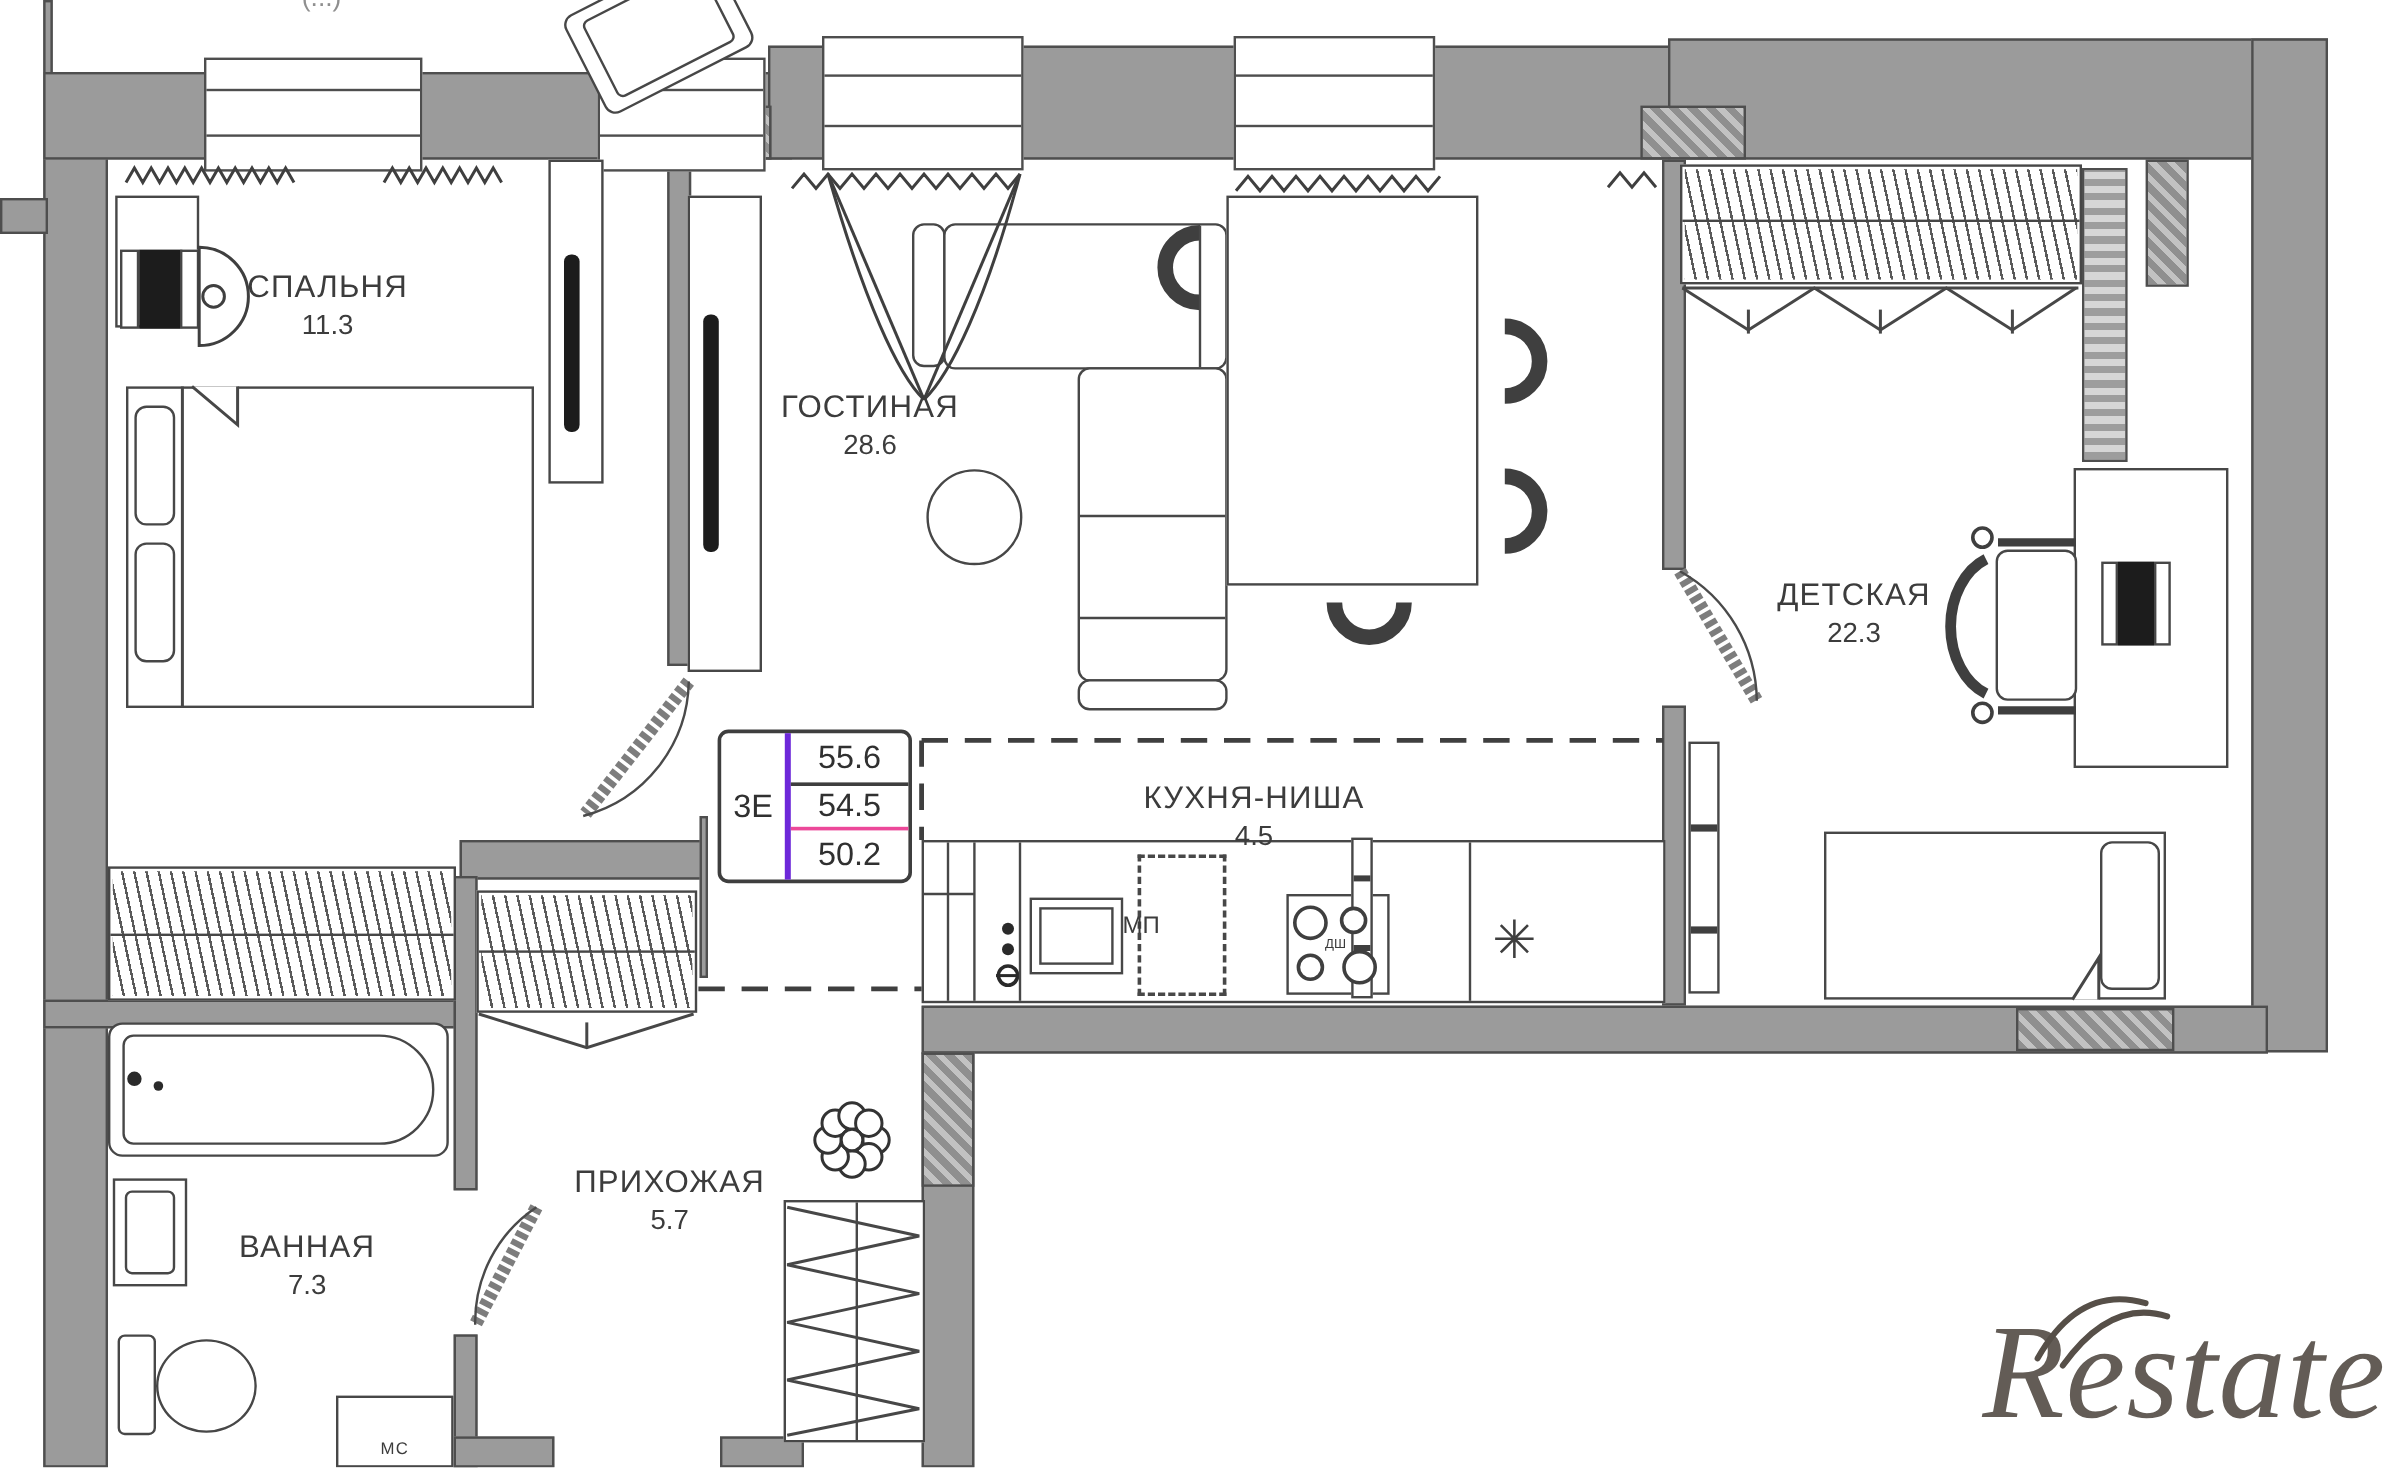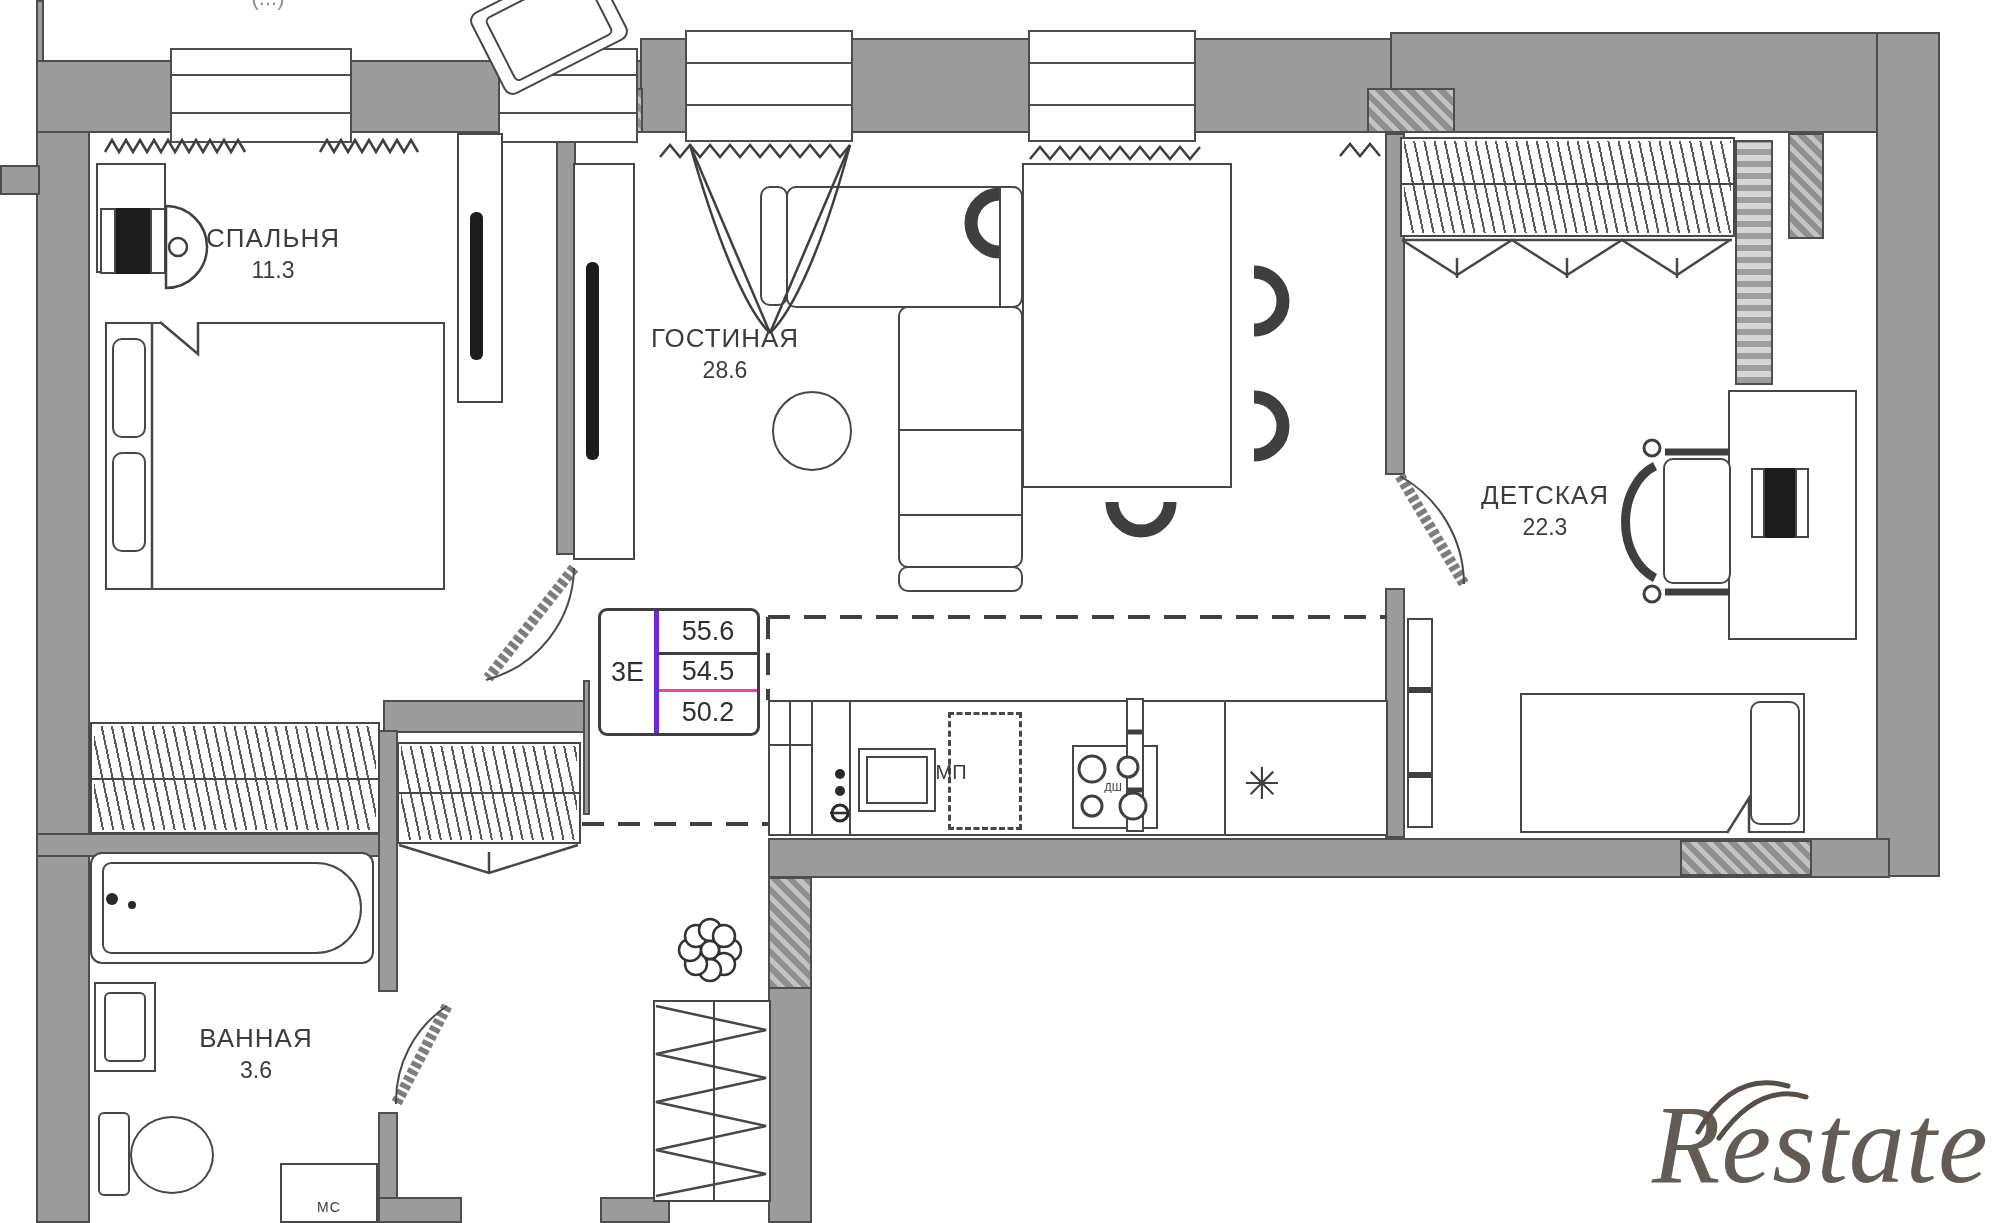--- a/index.html
+++ b/index.html
@@ -289,27 +289,35 @@
   </svg>
 
   <div class="lbl" style="left:273px;top:254px">
     <div>СПАЛЬНЯ</div>
     <div class="area">11.3</div>
   </div>
   <div class="lbl" style="left:725px;top:354px">
     <div>ГОСТИНАЯ</div>
     <div class="area">28.6</div>
   </div>
+  <div class="lbl" style="left:1045px;top:680px">
+    <div>КУХНЯ-НИША</div>
+    <div class="area">4.5</div>
+  </div>
   <div class="lbl" style="left:1545px;top:511px">
     <div>ДЕТСКАЯ</div>
     <div class="area">22.3</div>
   </div>
   <div class="lbl" style="left:256px;top:1054px">
     <div>ВАННАЯ</div>
-    <div class="area">3.6</div>
+    <div class="area">7.3</div>
+  </div>
+  <div class="lbl" style="left:558px;top:1000px">
+    <div>ПРИХОЖАЯ</div>
+    <div class="area">5.7</div>
   </div>
 
   <div id="info-table">
     <div class="tl">3Е</div>
     <div class="tv">55.6</div>
     <div class="tv mid">54.5</div>
     <div class="tv">50.2</div>
   </div>
 
   <div id="watermark">Restate</div>

